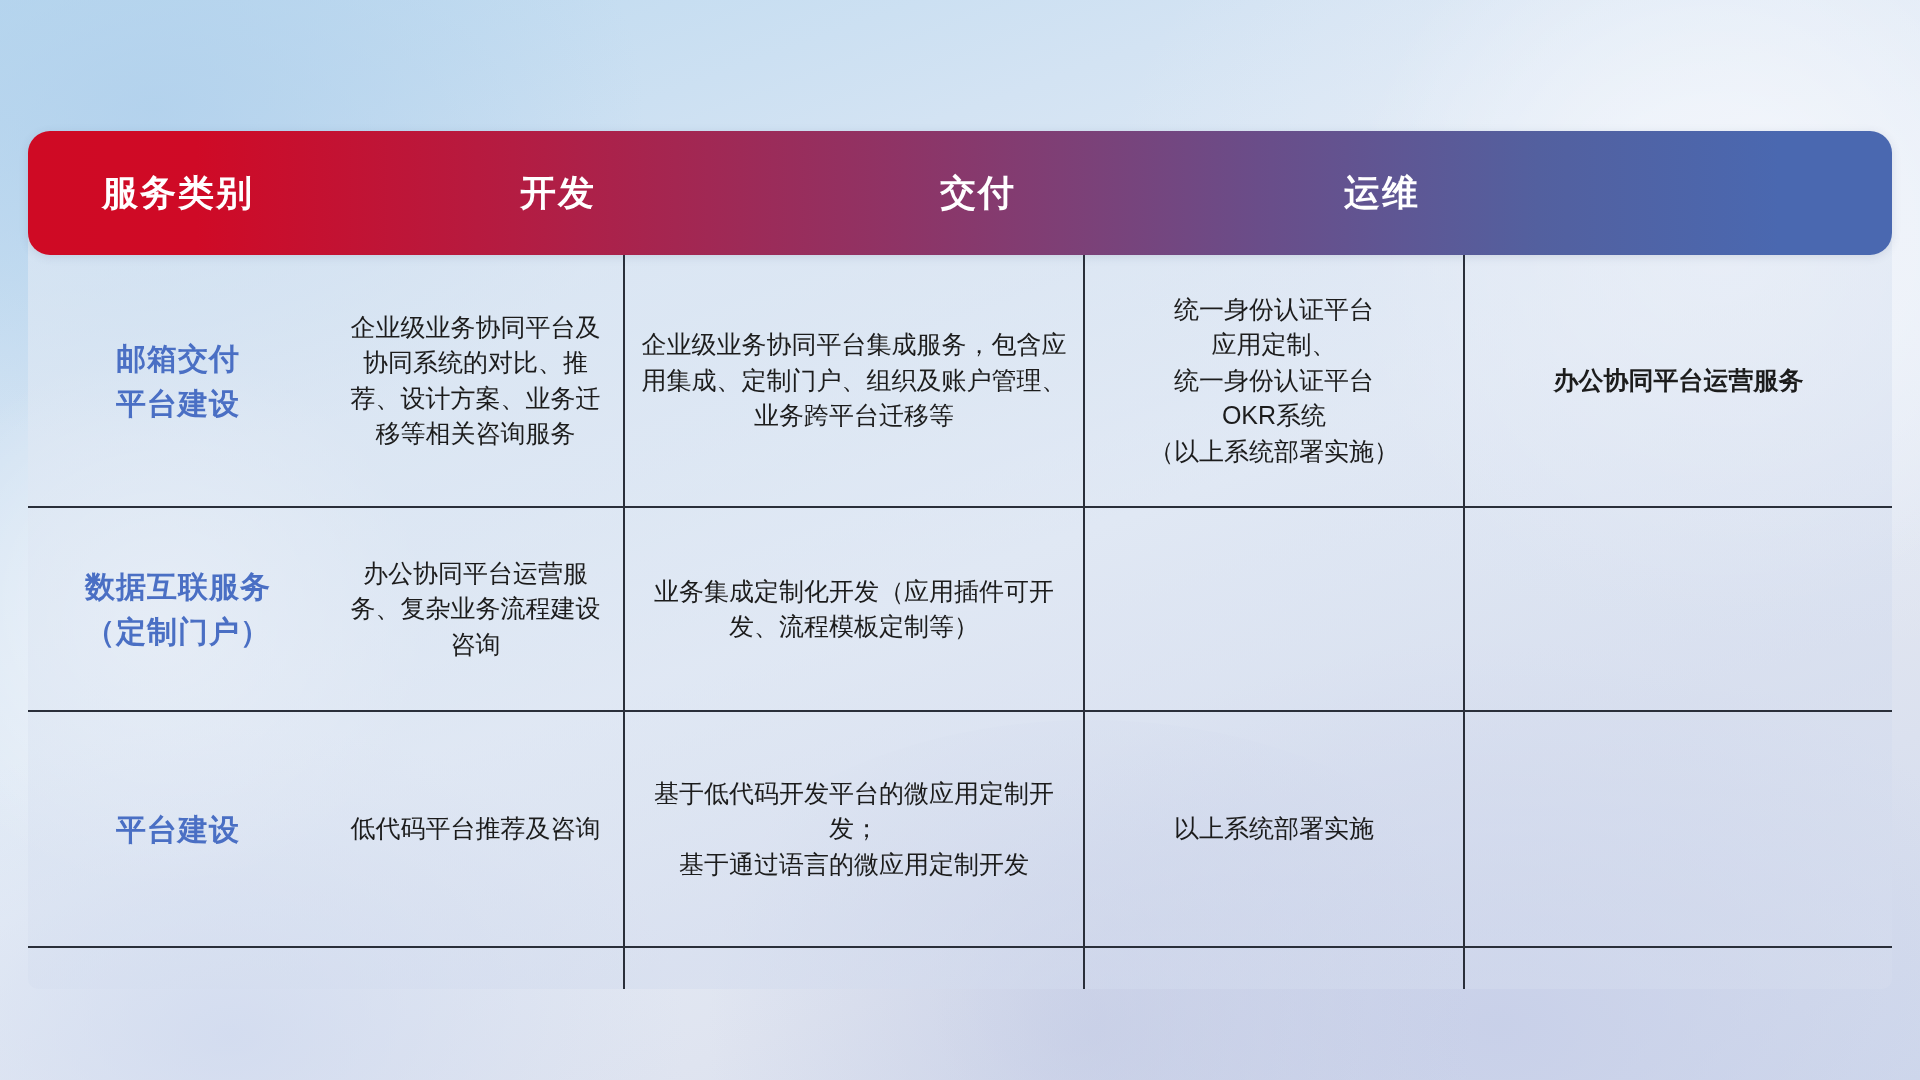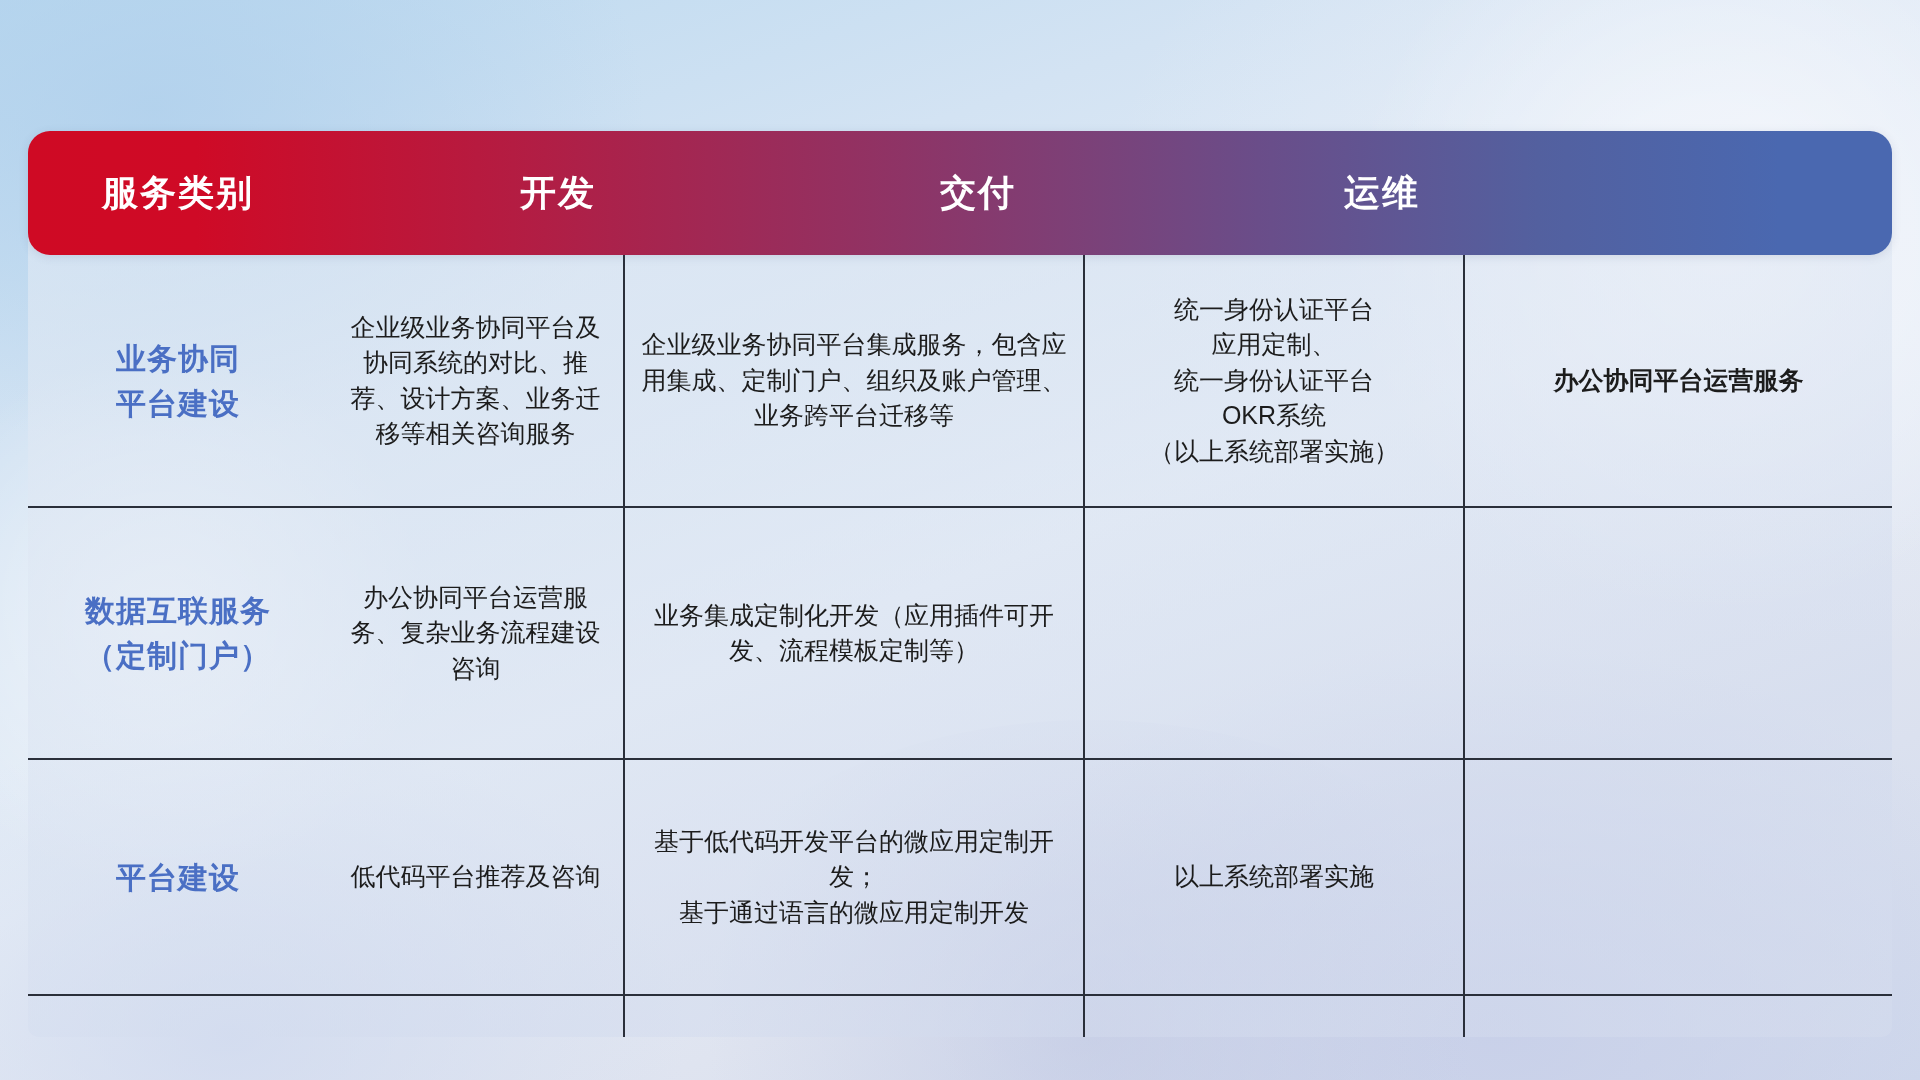--- a/index.html
+++ b/index.html
@@ -99,21 +99,21 @@
   table#service-table td.col-last { border-right:none;font-weight:bold; }
   table#service-table tr.last-row td { border-bottom:none; }
 
   .col-w1 { width:300px; }
   .col-w2 { width:296px; }
   .col-w3 { width:460px; }
   .col-w4 { width:380px; }
   .col-w5 { width:428px; }
 
   .r1 { height:252px; }
-  .r2 { height:252px; }
+  .r2 { height:204px; }
   .r3 { height:236px; }
   .pad-row td { height:42px; border-bottom:none; padding:0; }
   .pad-row td.col-label { border-right:none; }
 </style>
 </head>
 <body>
 
 <div id="bg-base"></div>
 <div id="bg-glow-left"></div>
 <div id="bg-glow-right"></div>
@@ -133,21 +133,21 @@
       <colgroup>
         <col class="col-w1">
           <col class="col-w2">
           <col class="col-w3">
           <col class="col-w4">
           <col class="col-w5">
       </colgroup>
       <tbody>
         <tr class="r1">
           <td class="col-label">
-            <div>业务协同</div>
+            <div>邮箱交付</div>
             <div>平台建设</div>
           </td>
           <td>企业级业务协同平台及协同系统的对比、推荐、设计方案、业务迁移等相关咨询服务</td>
           <td>企业级业务协同平台集成服务，包含应用集成、定制门户、组织及账户管理、业务跨平台迁移等</td>
           <td>
             <div>统一身份认证平台</div>
             <div>应用定制、</div>
             <div>统一身份认证平台</div>
             <div>OKR系统</div>
             <div>（以上系统部署实施）</div>

